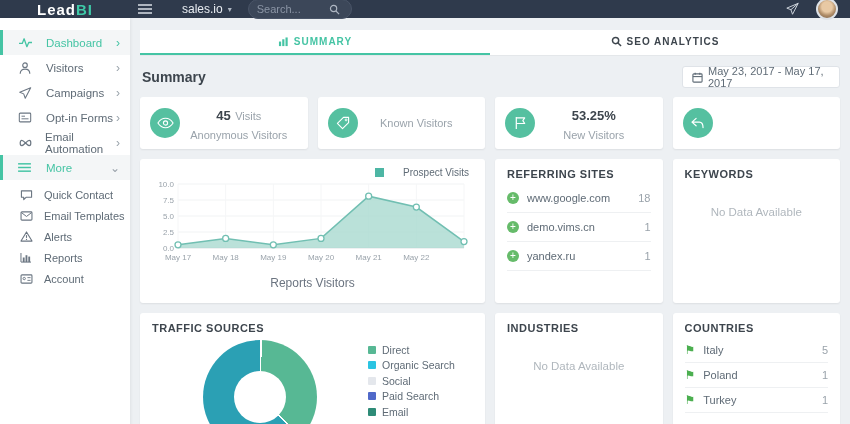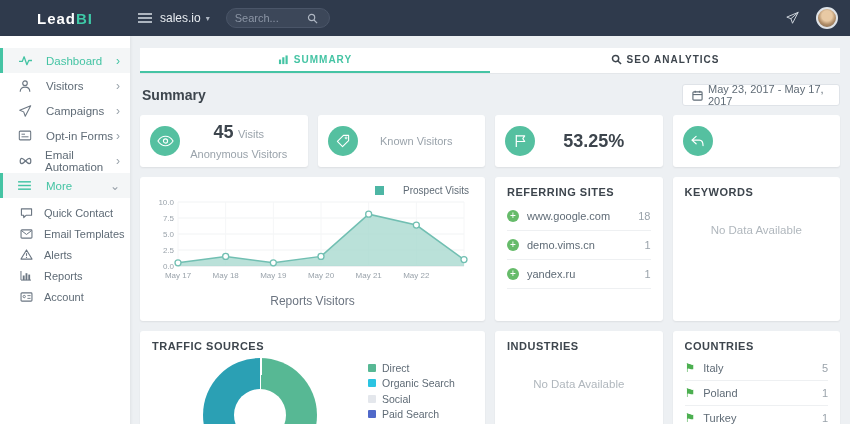--- a/index.html
+++ b/index.html
@@ -1,23 +1,23 @@
 <!DOCTYPE html>
 <html><head>
 <meta charset="utf-8">
 <style>
   * { margin:0; padding:0; box-sizing:border-box; }
   html,body { width:850px; height:424px; overflow:hidden; font-family:"Liberation Sans", sans-serif; background:#edf0f3; }
 
   
-  .topbar { height:36px; background:#2f3a4c; display:flex; align-items:center; color:#cfd5dd; }
+  .topbar { height:18px; background:#2f3a4c; display:flex; align-items:center; color:#cfd5dd; }
   .logo { width:130px; text-align:center; font-weight:bold; font-size:15px; letter-spacing:1px; color:#fff; }
   .logo .bi { color:#3ec9a7; }
   .hamburger { margin-left:8px; cursor:pointer; display:flex; align-items:center; }
-  .workspace { margin-left:8px; font-size:12px; color:#e8ecf1; cursor:pointer; display:flex; align-items:center; gap:5px;justify-content:center; }
+  .workspace { margin-left:30px; font-size:12px; color:#e8ecf1; cursor:pointer; display:flex; align-items:center; gap:5px;justify-content:center; }
   .caret { font-size:8px; color:#aeb6c2; }
   .searchbox { margin-left:16px; background:#3c4759; border:1px solid #4a5568; border-radius:11px; height:20px; width:104px; display:flex; align-items:center; padding:0 8px; }
   .searchbox input { background:transparent; border:none; outline:none; color:#cfd5dd; font-size:11px; width:72px; font-family:"Liberation Sans", sans-serif; }
   .searchbox input::placeholder { color:#8b95a5; }
   .topbar-right { margin-left:auto; display:flex; align-items:center; gap:16px; padding-right:12px; }
   .avatar { width:22px; height:22px; border-radius:50%; border:2px solid #dfe3e8; background:radial-gradient(circle at 50% 38%, #e8c9a4 0 36%, #b08d68 60%, #6f5843 100%); cursor:pointer; }
 
   
   .layout { display:flex; height:424px; }
   .sidebar { width:130px; background:#fff; box-shadow:1px 0 3px rgba(0,0,0,.06); padding-top:12px; flex-shrink:0; z-index:2; }
@@ -43,21 +43,21 @@
   .page-title { font-size:14px; font-weight:bold; color:#3d454d; padding-left:2px; }
   .datepicker { margin-left:auto; background:#fff; border:1px solid #dfe3e8; border-radius:3px; height:22px; display:flex; align-items:center; gap:5px; padding:0 9px; font-size:11px; color:#5f6b76; cursor:pointer; width:158px; }
 
   
   .grid { display:grid; grid-template-columns:repeat(4,1fr); gap:10px; }
   .card, .panel { background:#fff; border-radius:3px; box-shadow:0 1px 2px rgba(0,0,0,.07); }
 
   .card { height:52px; display:flex; align-items:center; padding:0 10px; }
   .stat-circle { width:30px; height:30px; border-radius:50%; background:#55c0a0; color:#fff; display:flex; align-items:center; justify-content:center; flex-shrink:0; }
   .stat-text { flex:1; text-align:center; line-height:1.5; }
-  .stat-value { font-size:18px; font-weight:bold; color:#3d454d; }
+  .stat-value { font-size:13px; font-weight:bold; color:#3d454d; }
   .stat-unit { font-size:11px; color:#9aa3ab; font-weight:normal; }
   .stat-label { font-size:11px; color:#9aa3ab; }
 
   .row2 { margin-top:10px; }
   .row2 .panel { height:144px; }
   .row3 { margin-top:10px; }
   .row3 .panel { height:140px; overflow:hidden; }
   .span2 { grid-column:span 2; }
 
   .panel { padding:9px 12px; }
@@ -310,20 +310,21 @@
       </div>
       <div class="card">
         <div class="stat-circle">
             <svg class="ic" width="13" height="14" viewBox="0 0 13 15">
               <line x1="2" y1="1" x2="2" y2="14" stroke="#fff" stroke-width="1.3"></line>
               <path d="M2 2 H11 L9 5 L11 8 H2" fill="none" stroke="#fff" stroke-width="1.2" stroke-linejoin="round"></path>
             </svg>
           </div>
         <div class="stat-text">
           <div><span class="stat-value">53.25%</span></div>
+          <div class="stat-label">New Visitors</div>
         </div>
       </div>
       <div class="card">
         <div class="stat-circle">
             <svg class="ic" width="15" height="12" viewBox="0 0 16 13">
               <path d="M6.5 1.5 L2 5.5 L6.5 9.5 M2 5.5 H10 C13 5.5 14 7.5 14 11.5" fill="none" stroke="#fff" stroke-width="1.3" stroke-linejoin="round" stroke-linecap="round"></path>
             </svg>
           </div>
       </div>
     </div>

